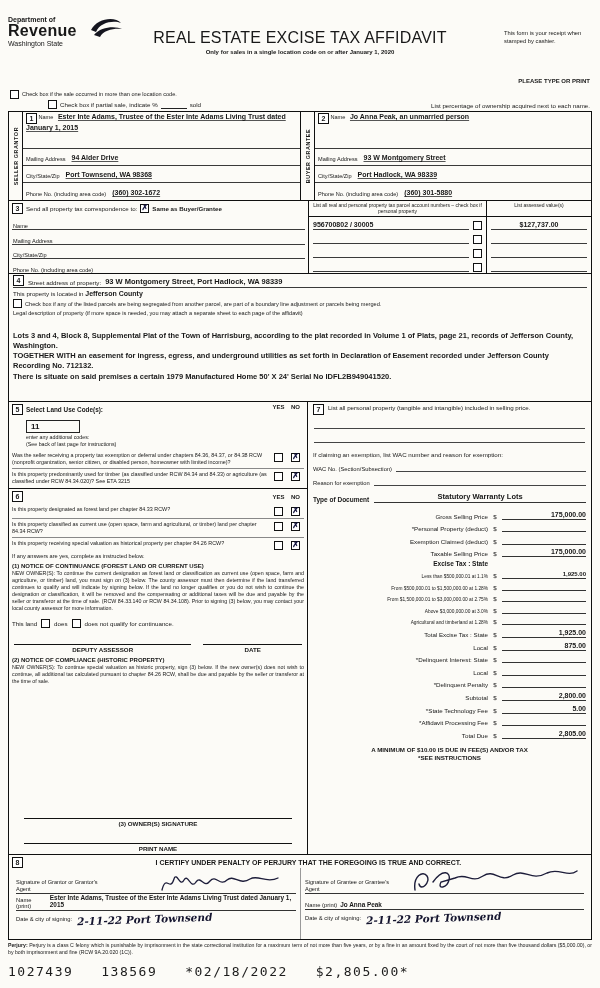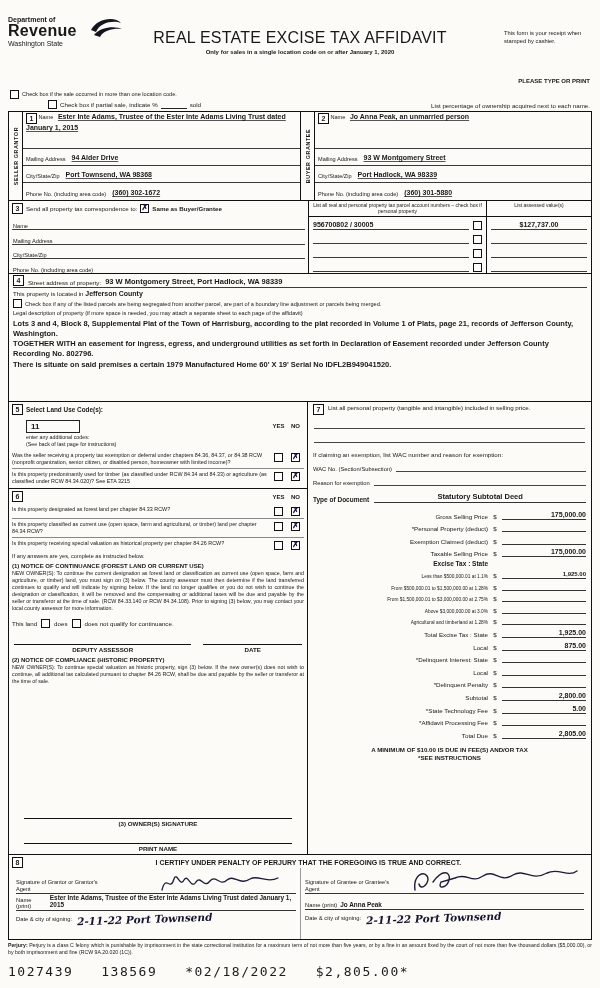--- a/index.html
+++ b/index.html
@@ -54,28 +54,28 @@
   .pline{flex:1;border-bottom:1px solid #3a3a3a;font-size:7px;font-weight:bold;height:9px;line-height:9px;}
   .pline.ctr{text-align:center;}
   
   .s4{border-bottom:1.4px solid #101010;padding:1px 4px 2px;height:128px;box-sizing:border-box;}
   .s4a{display:flex;align-items:flex-end;gap:4px;font-size:6.2px;border-bottom:1px solid #3a3a3a;padding-bottom:1px;}
   .addrval{font-size:7.5px;font-weight:bold;}
   .s4b{font-size:6.2px;margin-top:2px;}
   .ctyval{font-weight:bold;font-size:7px;}
   .s4c{display:flex;gap:3px;align-items:center;font-size:5.6px;margin-top:2px;}
   .s4d{font-size:5.6px;margin-top:2px;}
-  .legal{font-size:7.5px;font-weight:bold;line-height:1.35;margin-top:3px;}
+  .legal{font-size:7.5px;font-weight:bold;line-height:1.35;margin-top:15px;}
   
   .cols{display:flex;border-bottom:1.4px solid #101010;height:452px;}
   .lcol{width:299px;box-sizing:border-box;border-right:1.4px solid #101010;display:flex;flex-direction:column;}
   .rcol{flex:1;display:flex;flex-direction:column;padding:2px 5px;box-sizing:border-box;min-width:0;}
   
   .s5{border-bottom:1.2px solid #101010;padding:2px 3px 3px;}
-  .s5grid{display:flex;align-items:center;}
+  .s5grid{display:flex;align-items:flex-start;}
   .s5left{flex:1;}
   .s5row1{display:flex;align-items:center;gap:3px;}
   .s5t{font-size:6.4px;font-weight:bold;}
   .codebox{display:inline-block;border:1px solid #222;min-width:54px;text-align:left;font-size:8px;font-weight:bold;padding:1px 4px;margin:2px 0 1px 14px;box-sizing:border-box;}
   .s5small{font-size:5.3px;margin-left:14px;line-height:1.35;}
   .yn{width:17px;text-align:center;font-size:6px;font-weight:bold;flex:none;}
   .ynhead{display:flex;padding-bottom:1px;}
   .qrow{display:flex;align-items:flex-start;margin-top:2px;padding-top:2px;}
   .qrow.rule{border-top:1px solid #888;}
   .qt{flex:1;font-size:5.4px;line-height:1.3;}
@@ -290,22 +290,22 @@
         <span>This property is located in</span>
         <span class="ctyval">Jefferson County</span>
       </div>
       <div class="s4c">
         <span class="cb"></span>
         <span>Check box if any of the listed parcels are being segregated from another parcel, are part of a boundary line adjustment or parcels being merged.</span>
       </div>
       <div class="s4d">Legal description of property (if more space is needed, you may attach a separate sheet to each page of the affidavit)</div>
       <div class="legal">
         <div>Lots 3 and 4, Block 8, Supplemental Plat of the Town of Harrisburg, according to the plat recorded in Volume 1 of Plats, page 21, records of Jefferson County, Washington.</div>
-        <div>TOGETHER WITH an easement for ingress, egress, and underground utilities as set forth in Declaration of Easement recorded under Jefferson County Recording No. 802796.</div>
-        <div>There is situate on said premises a certain 1979 Manufactured Home 60' X 19' Serial No IDFL2B949041520.</div>
+        <div>TOGETHER WITH an easement for ingress, egress, and underground utilities as set forth in Declaration of Easement recorded under Jefferson County Recording No. 712132.</div>
+        <div>There is situate on said premises a certain 1979 Manufactured Home 50' X 24' Serial No IDFL2B949041520.</div>
       </div>
     </div>
 
     <div class="cols">
 
       <div class="lcol">
 
         <div class="s5">
           <div class="s5grid">
             <div class="s5left">
@@ -408,21 +408,21 @@
         <div class="wacrow">
           <span>WAC No. (Section/Subsection)</span>
           <span class="wline"></span>
         </div>
         <div class="wacrow">
           <span>Reason for exemption</span>
           <span class="wline"></span>
         </div>
         <div class="docrow">
           <span class="doclab">Type of Document</span>
-          <span class="docval">Statutory Subtotal Deed</span>
+          <span class="docval">Statutory Warranty Lots</span>
         </div>
 
         <div class="money">
           <div class="mrow">
               <span class="mlab">Gross Selling Price</span>
               <span class="mcur">$</span>
               <span class="mval">175,000.00</span>
             </div>
           <div class="mrow">
               <span class="mlab">*Personal Property (deduct)</span>

